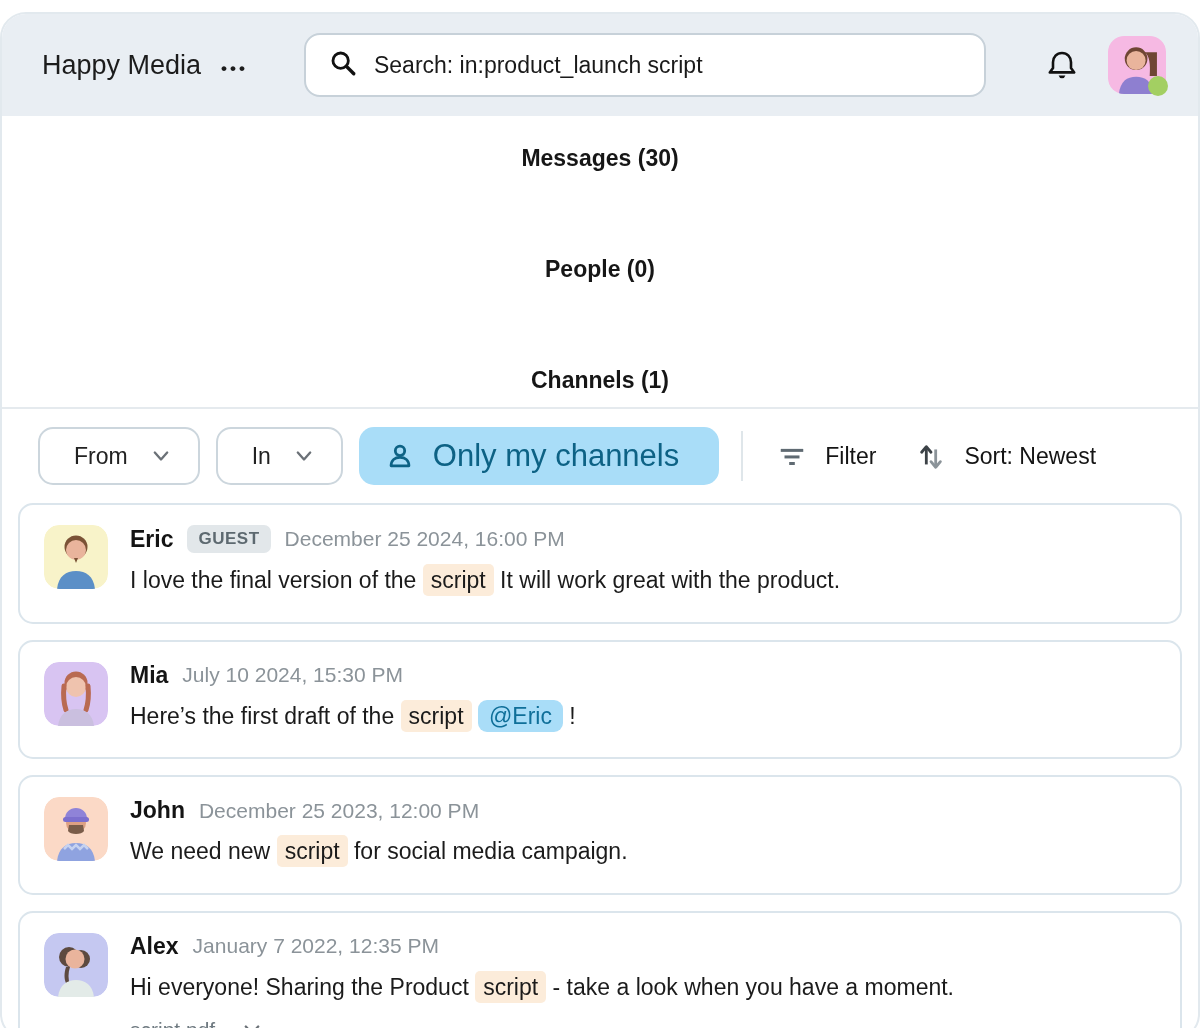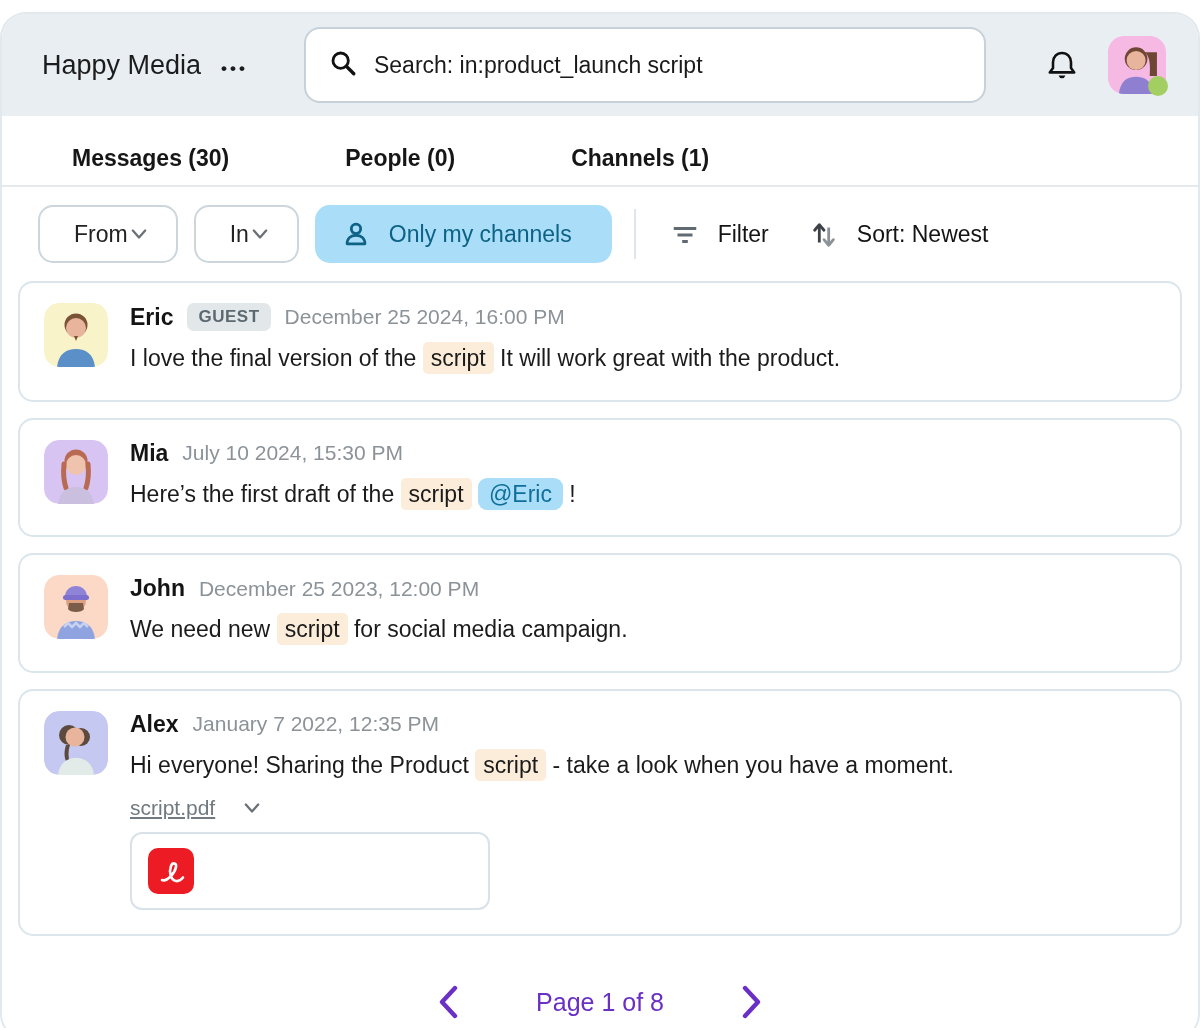--- a/index.html
+++ b/index.html
@@ -13,57 +13,57 @@
   }
   
   .header {
     height: 102px; background: var(--header-bg, #e9eef3);
     display: flex; align-items: center; padding: 0 32px 0 40px; gap: 24px;
   }
   .workspace { display: flex; align-items: baseline; gap: 20px; cursor: pointer; }
   .workspace-name { font-size: 27px; font-weight: 500; color: #1c1c1c; }
   .workspace-dots { font-size: 17px; font-weight: 700; letter-spacing: 3px; color: #1c1c1c; }
   .search-bar {
-    flex: 1; max-width: 682px; height: 76px; margin-left: 32px;
+    flex: 1; max-width: 682px; height: 64px; margin-left: 32px;
     background: #fff; border: 2px solid #c7d1d9; border-radius: 16px;
     display: flex; align-items: center; gap: 16px; padding: 0 22px;
   }
   .search-bar svg { flex: 0 0 auto; }
   .search-input {
     border: none; outline: none; flex: 1; font-size: 23px; color: #1a1a1a;
     font-family: "Liberation Sans", sans-serif; background: transparent;
   }
   .header-right { display: flex; align-items: center; gap: 26px; margin-left: auto; }
   .bell-btn { background: none; border: none; cursor: pointer; display: flex; padding: 4px; }
   .avatar-wrap { position: relative; width: 58px; height: 58px; cursor: pointer; }
   .avatar-wrap svg { border-radius: 16px; display: block; }
   .status-dot {
     position: absolute; right: -2px; bottom: -2px; width: 20px; height: 20px;
     background: #a3cf62; border-radius: 50%;
   }
   
-  .tabs { margin-top: 14px; border-bottom: 2px solid #e5eaee; display: flex; padding: 0 40px; gap: 56px; }
+  .tabs { margin-top: 14px; border-bottom: 2px solid #e5eaee; display: flex; padding: 0 40px; gap: 56px; flex-direction: column; }
   .tab {
     font-size: 23px; font-weight: 700; color: #161616; padding: 15px 30px 13px;
     cursor: pointer; border-radius: 14px 14px 0 0; background: transparent; border: none;
     font-family: "Liberation Sans", sans-serif;
   }
   .tab.selected { background: #eceff2; }
   
   .filter-bar { display: flex; align-items: center; padding: 18px 16px 14px 36px; gap: 16px; }
   .drop-btn {
     height: 58px; border: 2px solid #ccd6dd; border-radius: 15px; background: #fff;
-    display: flex; align-items: center; padding: 0 26px 0 34px;
+    display: flex; align-items: center; gap: 22px; padding: 0 26px 0 34px;
     font-size: 23px; color: #222; cursor: pointer; font-family: "Liberation Sans", sans-serif;
   }
   .pill-btn {
     height: 58px; border: none; border-radius: 15px;
     background: var(--accent-pill-bg, #a9ddf8); color: var(--accent-pill-text, #0d6285);
     display: flex; align-items: center; gap: 18px; padding: 0 40px 0 26px;
-    font-size: 23px; cursor: pointer; font-family: "Liberation Sans", sans-serif;
+    font-size: 31px; cursor: pointer; font-family: "Liberation Sans", sans-serif;
   }
   .vdivider { width: 2px; height: 50px; background: #dfe6ea; margin: 0 6px; }
   .icon-label { display: flex; align-items: center; gap: 18px; cursor: pointer; font-size: 23px; color: #141414; padding: 0 12px; background: none; border: none; font-family: "Liberation Sans", sans-serif; }
   
   .results { padding: 4px 16px 0; }
   .card {
     border: 2px solid #dbe5ec; border-radius: 15px; background: #fff;
     padding: 20px 24px 24px; margin-bottom: 16px;
     display: flex; gap: 22px; cursor: pointer;
   }

